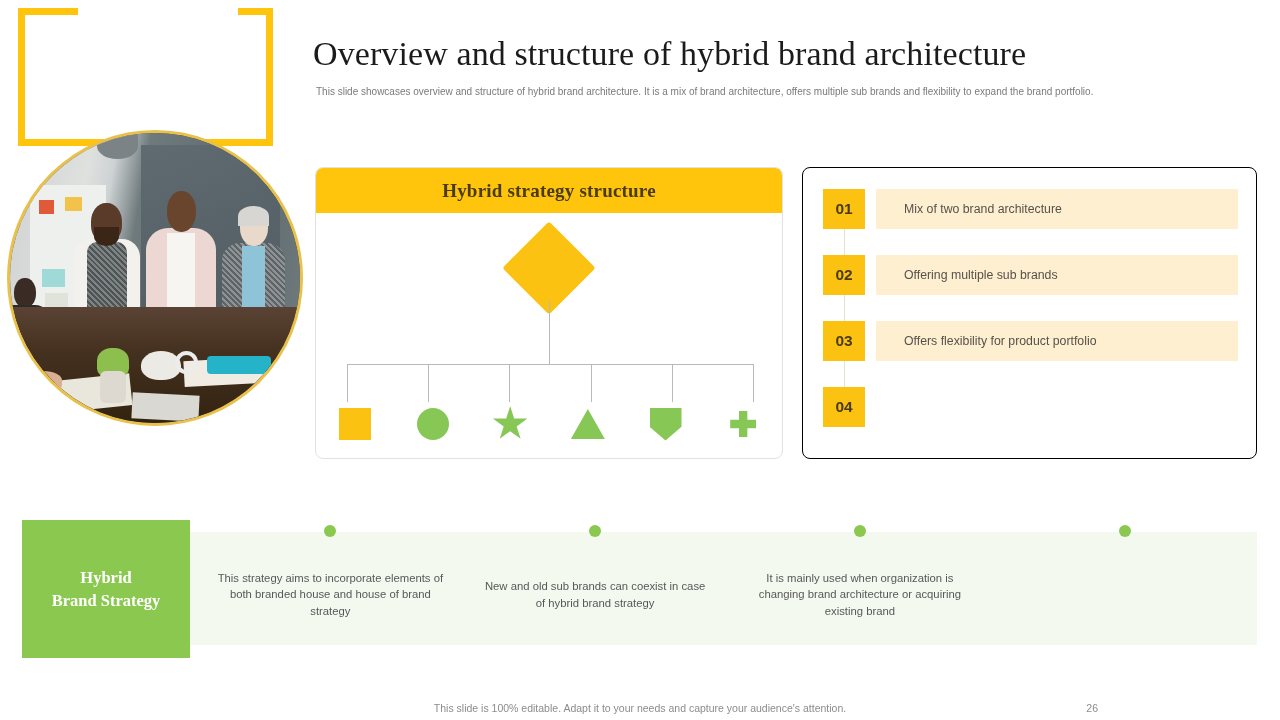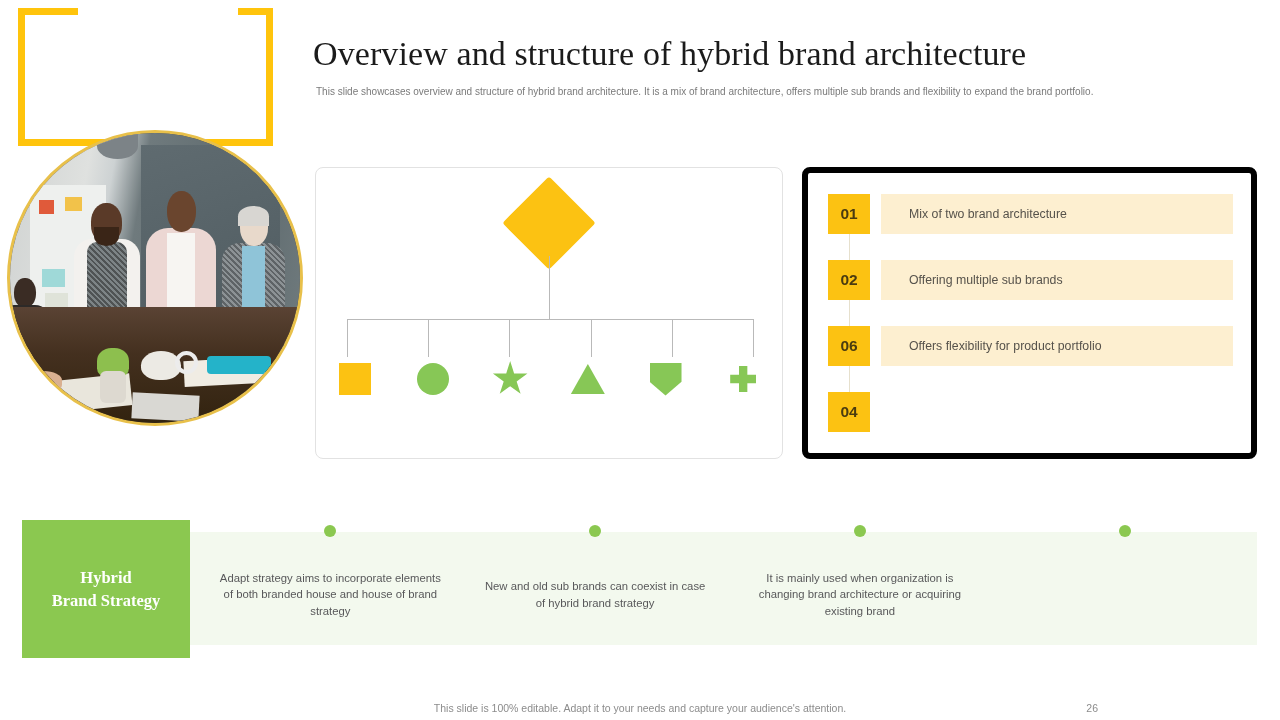--- a/index.html
+++ b/index.html
@@ -157,21 +157,21 @@
                clip-path: polygon(50% 0%, 100% 100%, 0% 100%); }
   .sh-pent   { width: 32px; height: 33px; background: #87C756;
                clip-path: polygon(0% 0%,100% 0%,100% 58%,50% 100%,0% 58%); }
   .sh-plus   { width: 26px; height: 26px; background: #87C756;
                clip-path: polygon(34% 0%,66% 0%,66% 34%,100% 34%,100% 66%,66% 66%,66% 100%,34% 100%,34% 66%,0% 66%,0% 34%,34% 34%); }
 
   
   .card-right {
     position: absolute; left: 802px; top: 167px;
     width: 455px; height: 292px;
-    background: #ffffff; border: 6px solid #000000; border-radius: 8px;
+    background: #ffffff; border: 1px solid #000000; border-radius: 8px;
     padding: 21px 18px 21px 20px;
   }
   .num-list { position: relative; height: 100%; }
   .num-spine {
     position: absolute; left: 21px; top: 24px; width: 1px; height: 214px;
     background: #e6e0cd;
   }
   .num-item {
     position: relative; display: flex; align-items: stretch;
     height: 40px; margin-bottom: 26px;
@@ -283,20 +283,23 @@
       <div class="ph-plant"></div>
       <div class="ph-pot"></div>
       <div class="ph-hand"></div>
     </div>
   </div>
 
   <div class="page-title">Overview and structure of hybrid brand architecture</div>
   <div class="page-subtitle">This slide showcases overview and structure of hybrid brand architecture. It is a mix of brand architecture, offers multiple sub brands and flexibility to expand the brand portfolio.</div>
 
   <div class="card-left">
+    <div class="card-left-header">
+      <span>Hybrid strategy structure</span>
+    </div>
     <div class="tree">
       <div class="tree-diamond"></div>
       <div class="tree-stem"></div>
       <div class="tree-bus"></div>
       <div class="tree-drop" style="left:31px"></div>
       <div class="tree-drop" style="left:112px"></div>
       <div class="tree-drop" style="left:193px"></div>
       <div class="tree-drop" style="left:275px"></div>
       <div class="tree-drop" style="left:356px"></div>
       <div class="tree-drop" style="left:437px"></div>
@@ -329,37 +332,37 @@
 
       <div class="num-item">
         <div class="num-badge">01</div>
         <div class="num-text">Mix of two brand architecture</div>
       </div>
       <div class="num-item">
         <div class="num-badge">02</div>
         <div class="num-text">Offering multiple sub brands</div>
       </div>
       <div class="num-item">
-        <div class="num-badge">06</div>
+        <div class="num-badge">03</div>
         <div class="num-text">Offers flexibility for product portfolio</div>
       </div>
       <div class="num-item">
         <div class="num-badge">04</div>
       </div>
     </div>
   </div>
 
   <div class="bottom-band"></div>
   <div class="green-block">
     <span><span>Hybrid</span><br><span>Brand Strategy</span></span>
   </div>
   <div class="band-cols">
     <div class="band-col">
       <div class="band-dot"></div>
-      <p>Adapt strategy aims to incorporate elements of both branded house and house of brand strategy</p>
+      <p>This strategy aims to incorporate elements of both branded house and house of brand strategy</p>
     </div>
     <div class="band-col">
       <div class="band-dot"></div>
       <p>New and old sub brands can coexist in case of hybrid brand strategy</p>
     </div>
     <div class="band-col">
       <div class="band-dot"></div>
       <p>It is mainly used when organization is changing brand architecture or acquiring existing brand</p>
     </div>
     <div class="band-col">

